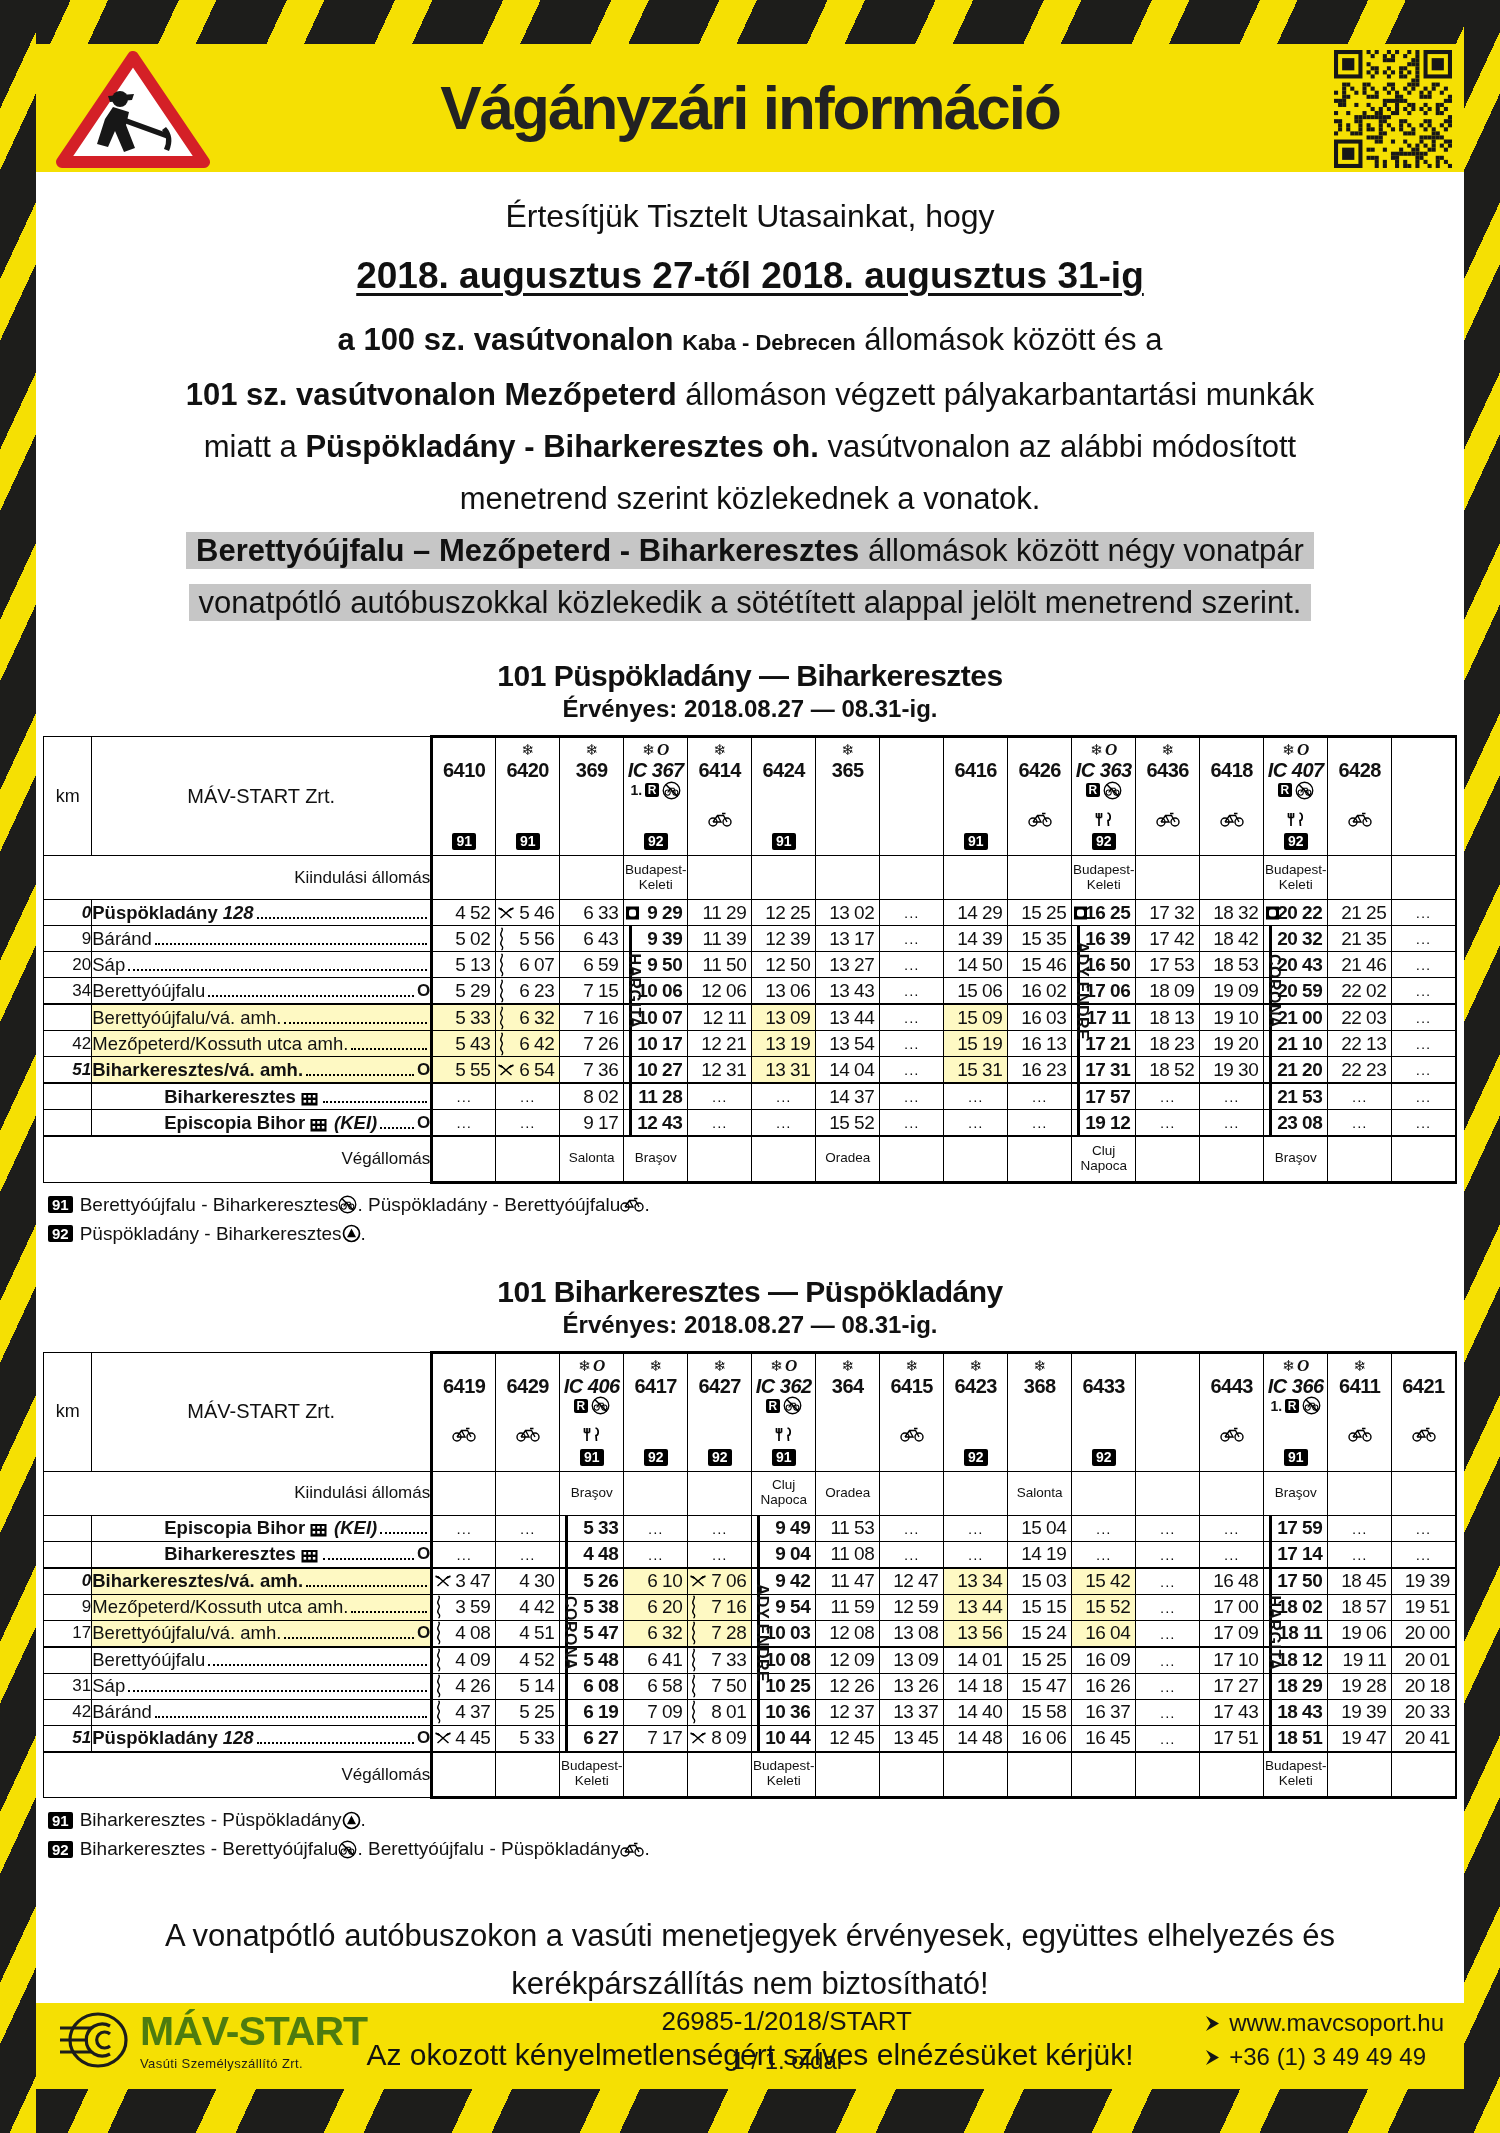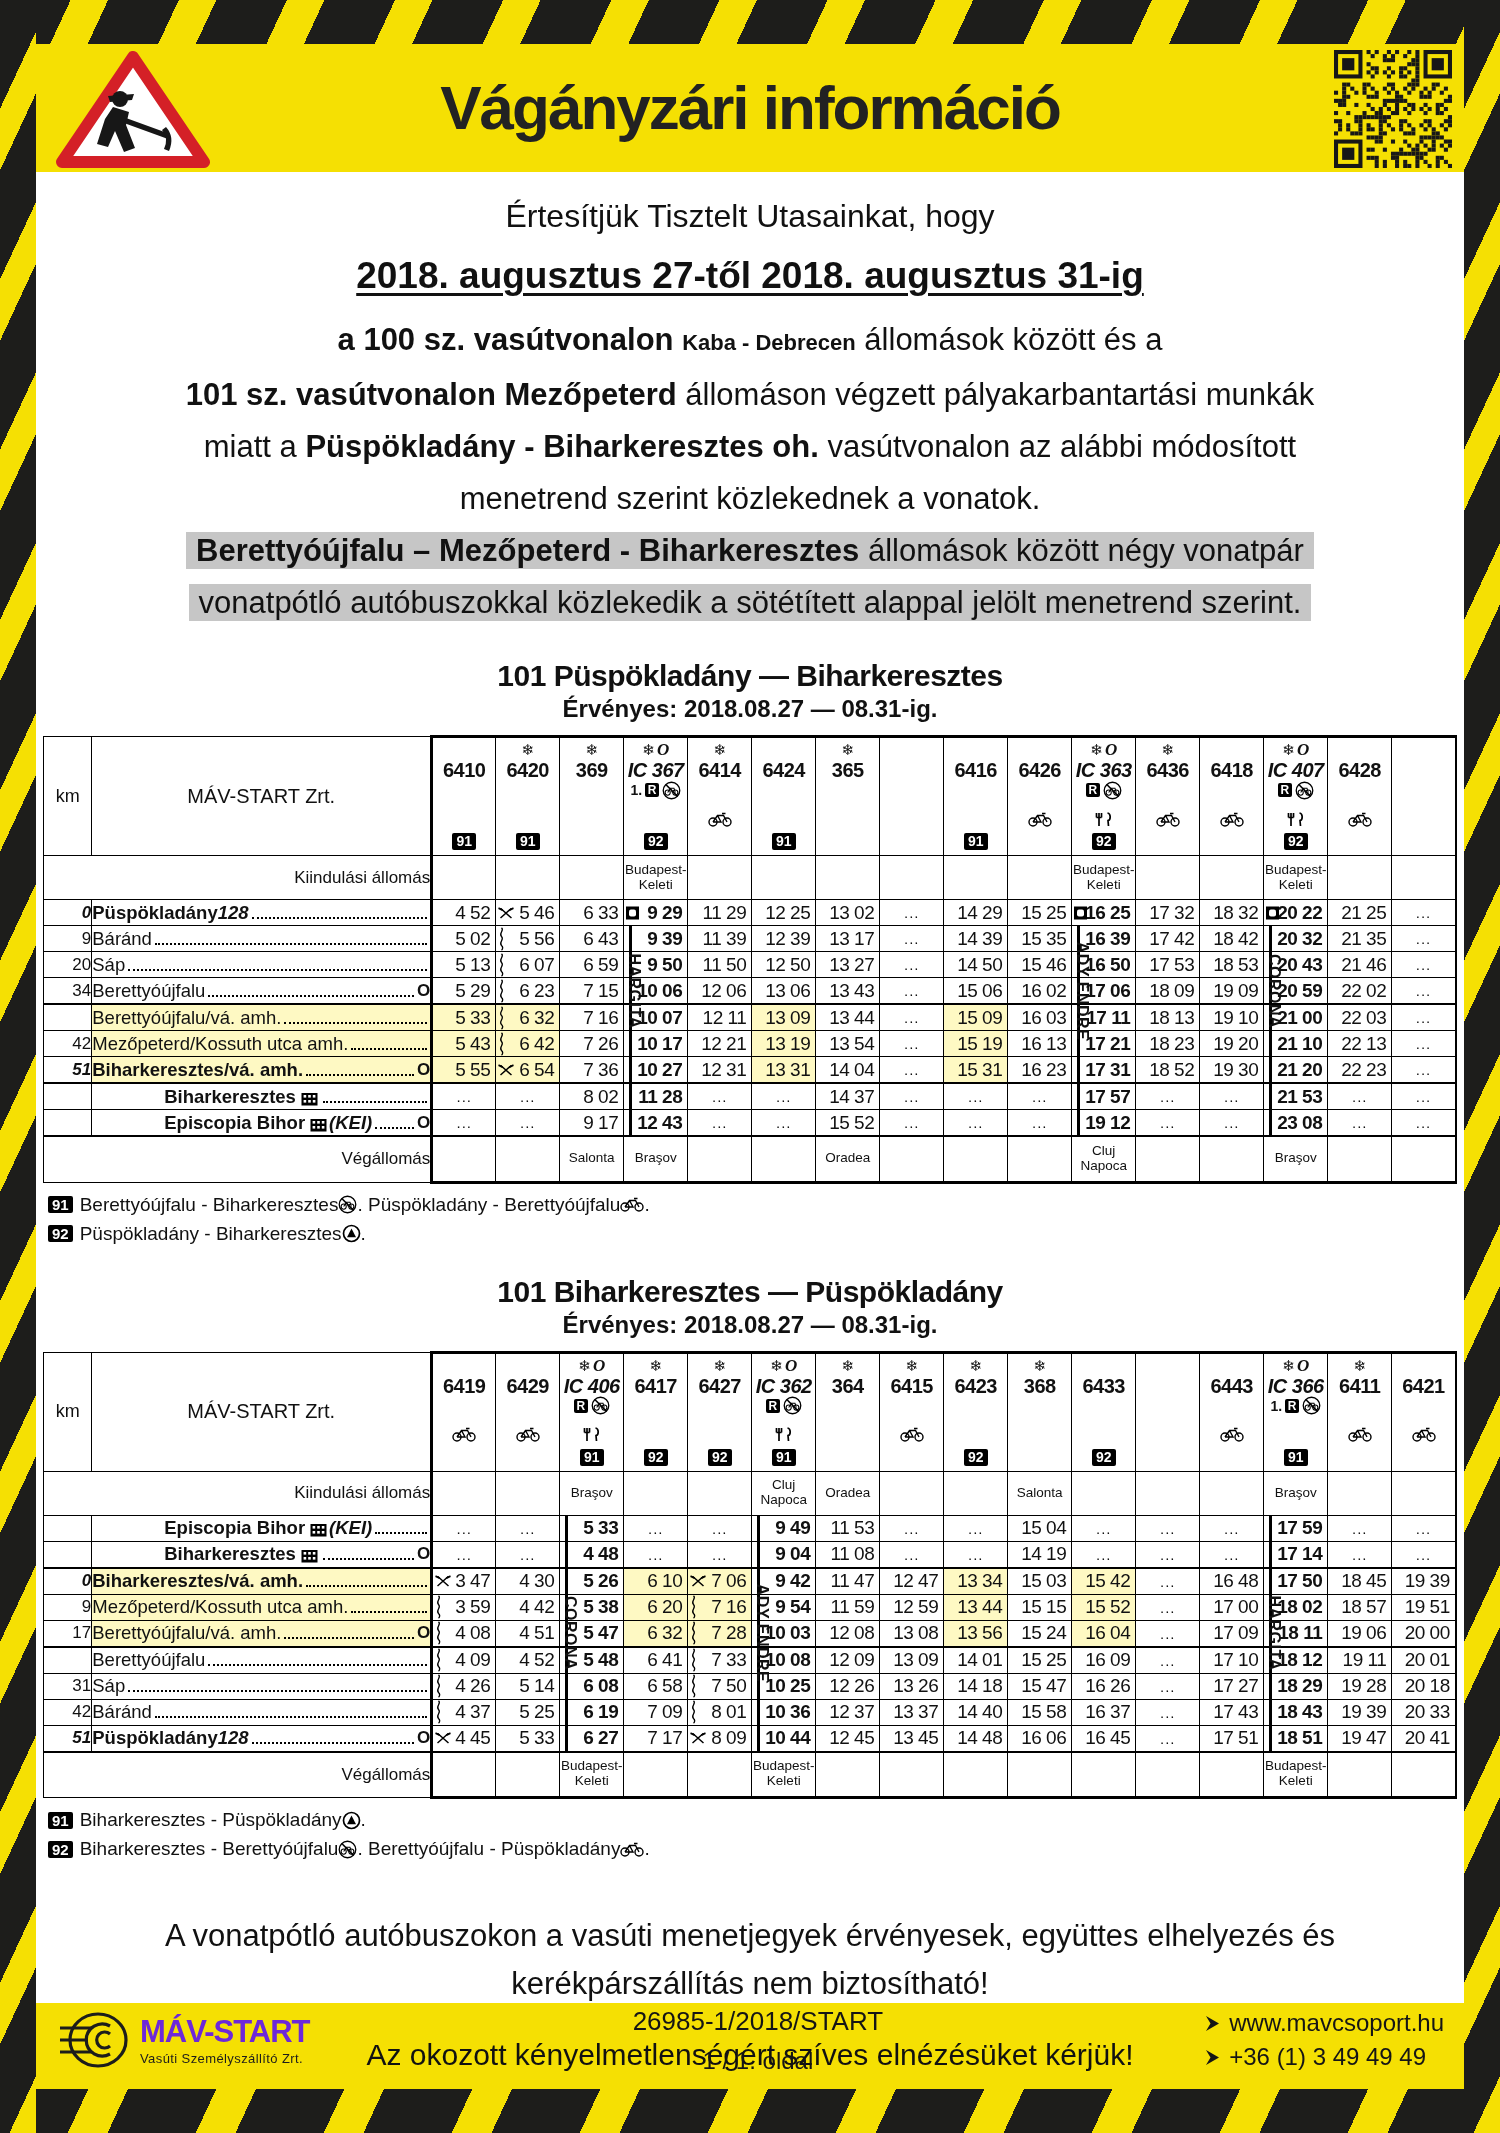--- a/index.html
+++ b/index.html
@@ -53,21 +53,21 @@
   .bdg{display:inline-block;background:#000;color:#fff;font-weight:bold;font-size:14px;line-height:17px;padding:0 4px;border-radius:2px;}
   td.olab,td.dlab{text-align:right;padding-right:10px;font-size:17px;}
   td.oc,td.dc{font-size:13.5px;text-align:center;line-height:1.1;}
   td.dc{border-bottom:3px solid #000 !important;}
   td.kmc{font-size:17px;text-align:right;padding-right:5px;}
   td.kmc.kmb{font-weight:bold;font-style:italic;}
   td.namec{padding:0 4px;font-size:18.5px;}
   td.namec .in{display:flex;align-items:flex-end;line-height:22px;}
   td.namec.indent .in{padding-left:72px;}
   .nm.b{font-weight:bold;}
-  .nnote{font-style:italic;font-weight:bold;}
+  .nnote{font-style:italic;font-weight:bold;margin-left:5px;}
   .leader{flex:1;margin:0 3px 5px 3px;border-bottom:2px dotted #000;min-width:6px;}
   .circleO{font-weight:bold;font-size:17px;}
   .bldg{margin:0 2px 2px 5px;}
   td.timec{position:relative;}
   .cw{position:relative;display:flex;justify-content:flex-end;align-items:center;height:25px;padding-right:5px;
       font-size:19px;letter-spacing:-0.5px;white-space:nowrap;}
   td.icc .cw{font-weight:bold;}
   td.icc .cw::before{content:"";position:absolute;left:5px;top:-1px;bottom:-1px;width:3px;background:#000;}
   td.icc.nob .cw::before{display:none;}
   td.dots .cw{justify-content:center;font-size:15px;letter-spacing:1px;padding-right:0;}
@@ -90,21 +90,21 @@
   .apology{margin:30px auto 0;text-align:center;font-size:30px;color:#111;}
 
   .footer{position:absolute;left:58px;right:56px;bottom:54px;height:78px;z-index:4;
           display:flex;align-items:center;justify-content:space-between;}
   .f-center{text-align:center;font-size:26px;color:#151515;}
   .f-center .pg{font-size:24px;margin-top:10px;}
   .f-right{font-size:24px;color:#151515;}
   .f-right .row{display:flex;align-items:center;gap:10px;margin:6px 0;}
   .logo{display:flex;align-items:center;gap:8px;}
   .logo .lt{line-height:1;}
-  .logo .lt .t1{font-size:31px;font-weight:bold;letter-spacing:-1px;color:#6d28d9;}
+  .logo .lt .t1{font-size:41px;font-weight:bold;letter-spacing:-1px;color:#4d7c0f;}
   .logo .lt .t2{font-size:13px;margin-top:5px;letter-spacing:0.4px;color:#1d1d1b;}
 </style>
 </head>
 <body>
 
 <div class="page">
   <div class="band header-band"></div>
   <div class="band footer-band"></div>
 
   <div class="content">

